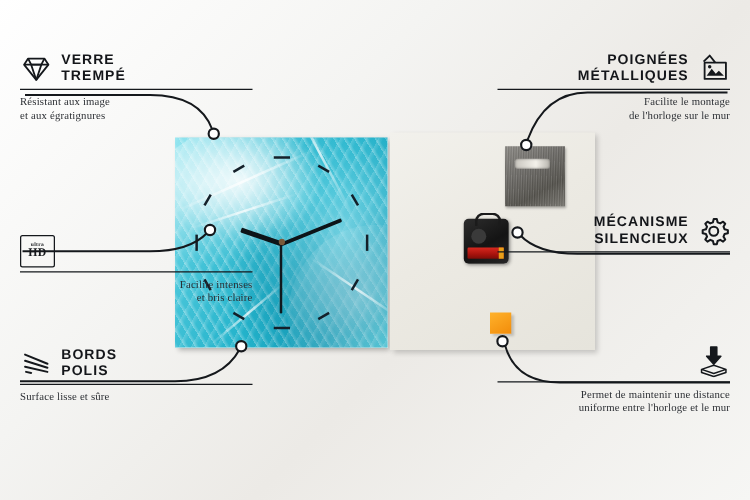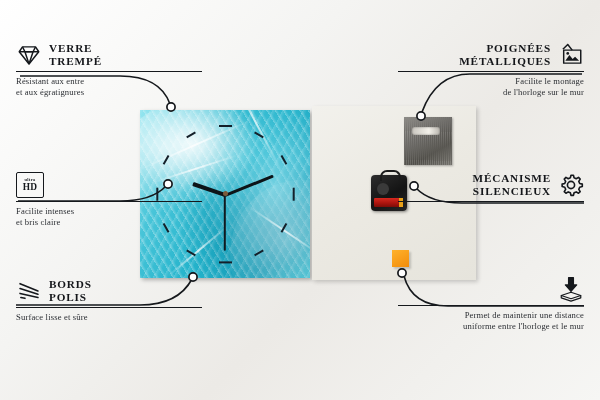--- a/index.html
+++ b/index.html
@@ -80,34 +80,34 @@
   
   #wires{position:absolute;left:0;top:0;width:600px;height:400px;}
 
   
   .feature{position:absolute;width:186px;}
   .feature .head{display:flex;align-items:center;gap:7px;}
   .feature.left .head{justify-content:flex-start;}
   .feature.right .head{justify-content:flex-end;}
   .ficon{width:26px;height:26px;flex:0 0 26px;display:block;}
   .ftitle{
-    font-family:Liberation Serif, serif;
+    font-family:Liberation Sans, sans-serif;
     font-size:11.2px;font-weight:bold;letter-spacing:.85px;color:#14161a;
     line-height:12.6px;text-transform:uppercase;
   }
   .feature.right .ftitle{text-align:right;}
   .rule{height:1.4px;background:#15181c;margin:3px 0 4px 0;}
   .fdesc{
     font-family:"Liberation Serif", serif;
     font-size:8.6px;line-height:10.4px;color:#2b2e33;letter-spacing:.15px;
   }
   .feature.right .fdesc{text-align:right;}
 
   .f-verre{left:16px;top:42px;}
-  .f-impression{left:16px;top:172px;}
+  .f-impression{left:16px;top:188px;text-align:right;}
   .f-bords{left:16px;top:278px;}
   .f-poignees{left:398px;top:42px;}
   .f-mecanisme{left:398px;top:172px;}
   .f-entretoise{left:398px;top:276px;}
 
   .hd-box{
     width:26px;height:24px;border:1.6px solid #15181c;border-radius:2px;
     display:flex;flex-direction:column;align-items:center;justify-content:center;line-height:1;
   }
   .hd-ultra{font-size:4.4px;font-weight:bold;letter-spacing:.3px;color:#15181c;}
@@ -203,21 +203,21 @@
           </g>
         </svg>
       </span>
       <span class="ftitle">
         <span>VERRE</span><br>
         <span>TREMPÉ</span>
       </span>
     </div>
     <div class="rule"></div>
     <div class="fdesc">
-      <span>Résistant aux entre</span><br>
+      <span>Résistant aux image</span><br>
       <span>et aux égratignures</span>
     </div>
   </div>
 
   <div class="feature left f-impression">
     <div class="head">
       <span class="ficon">
         <span class="hd-box">
           <span class="hd-ultra">ultra</span>
           <span class="hd-hd">HD</span>

